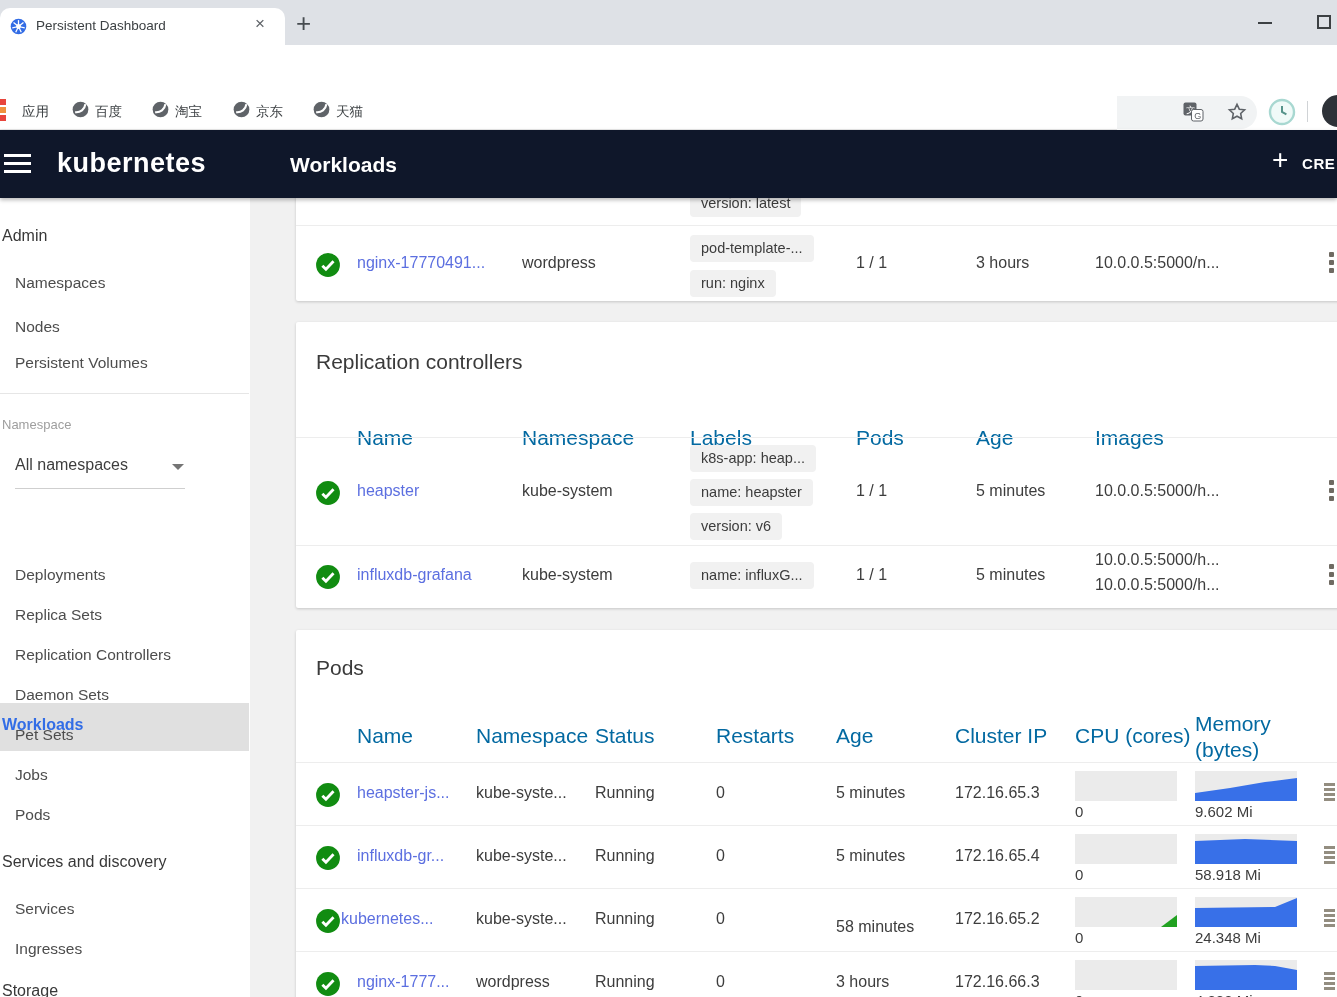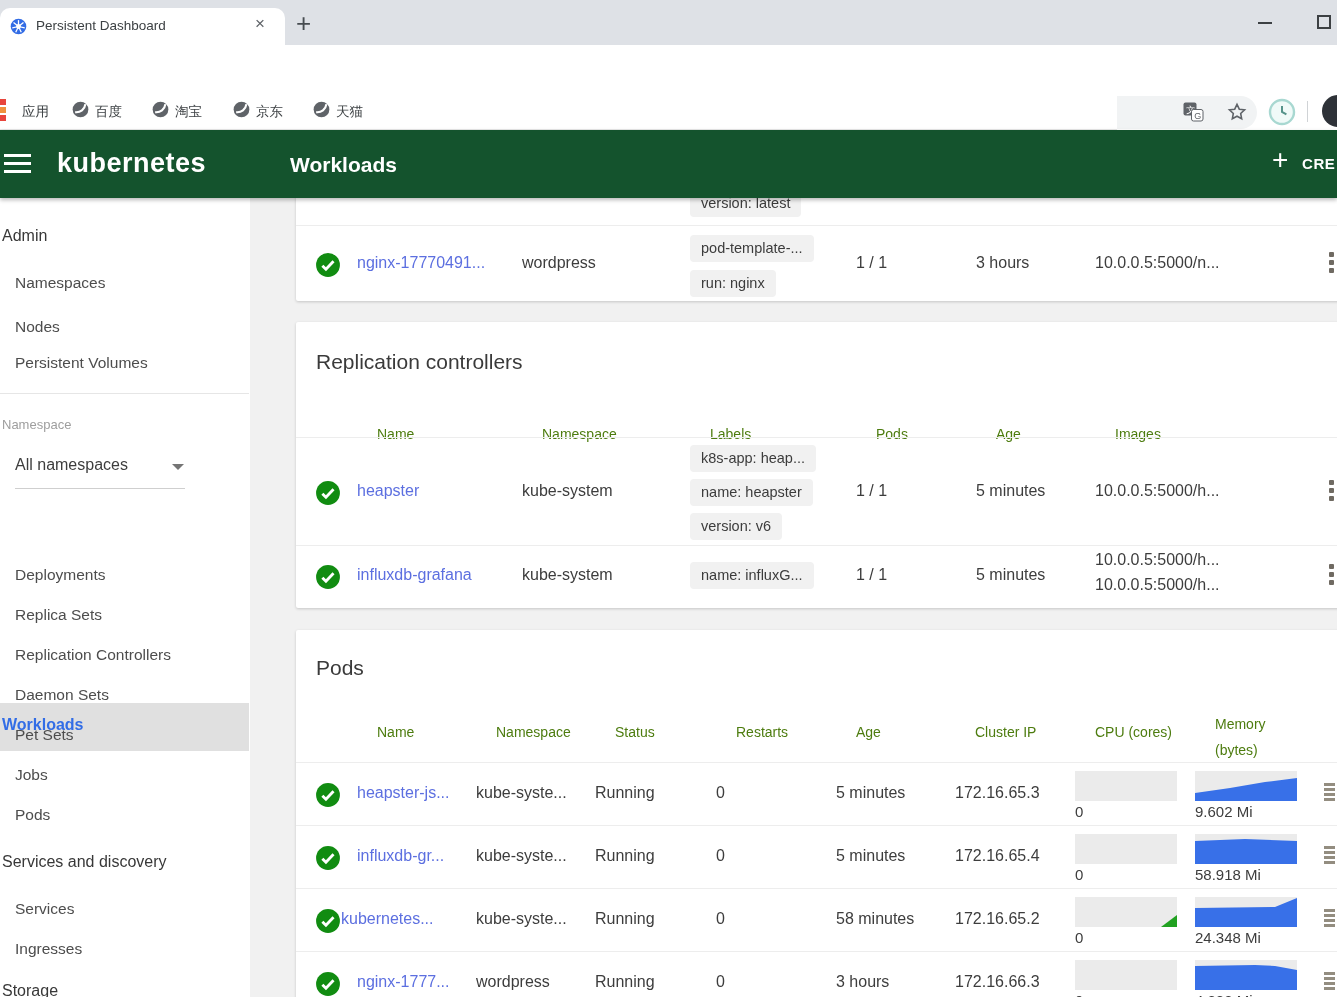--- a/index.html
+++ b/index.html
@@ -25,21 +25,21 @@
   .url-text { position:absolute; left:112px; top:6px; width:905px; font-size:15.5px; color:#202124; white-space:nowrap; overflow:hidden; }
   .avatar { position:absolute; left:1322px; top:50px; width:32px; height:32px; border-radius:50%; background:#2e3238; }
   .ext-sep { position:absolute; left:1307px; top:56px; width:1px; height:21px; background:#d0d3d6; }
 
   .bookmarks { position:absolute; left:0; top:90px; width:1117px; height:40px; background:#fff; border-bottom:1px solid #e8e8e8; }
   .bm-label { position:absolute; top:13px; font-size:13.5px; color:#3c4043; white-space:nowrap; }
   .bm-globe { position:absolute; top:11px; width:17px; height:17px; }
   .apps-sq { position:absolute; width:6px; height:6px; }
 
   
-  .app-header { position:absolute; left:0; top:130px; width:1337px; height:68px; background:#14532d; z-index:5; box-shadow:0 2px 4px rgba(0,0,0,.28); }
+  .app-header { position:absolute; left:0; top:130px; width:1337px; height:68px; background:#0f172a; z-index:5; box-shadow:0 2px 4px rgba(0,0,0,.28); }
   .burger span { display:block; width:27px; height:3px; background:#fff; margin-bottom:5px; }
   .logo { position:absolute; left:57px; top:18px; font-size:27px; font-weight:700; color:#fff; letter-spacing:.5px; }
   .page-title { position:absolute; left:290px; top:23px; font-size:21px; font-weight:700; color:#fff; }
   .create-btn { position:absolute; left:1272px; top:14px; width:80px; height:40px; color:#fff; }
   .create-plus { position:absolute; left:0; top:0; font-size:28px; font-weight:400; }
   .create-label { position:absolute; left:30px; top:11px; font-size:15px; font-weight:700; letter-spacing:.6px; }
 
   
   .sidebar { position:absolute; left:0; top:198px; width:250px; height:799px; background:#fff; }
   .side-header { position:absolute; left:2px; font-size:16px; color:#383838; white-space:nowrap; }
@@ -49,21 +49,21 @@
   .ns-value { position:absolute; left:15px; font-size:16px; font-weight:500; color:#3d3d3d; }
   .ns-caret { position:absolute; left:172px; width:0; height:0; border-left:6px solid transparent; border-right:6px solid transparent; border-top:6px solid #757575; }
   .ns-underline { position:absolute; left:15px; width:170px; height:1px; background:#cfcfcf; }
   .side-selected { position:absolute; left:0; top:505px; width:249px; height:48px; background:#e0e0e0; }
   .side-selected-label { position:absolute; left:2px; top:13px; font-size:16px; font-weight:700; color:#326de6; }
 
   
   .main-bg { position:absolute; left:250px; top:198px; width:1087px; height:799px; background:#f1f1f1; }
   .card { position:absolute; left:296px; width:1120px; background:#fff; box-shadow:0 1px 3px rgba(0,0,0,.18); border-radius:2px; }
   .card-title { position:absolute; left:20px; font-size:21px; color:#3a3a3a; white-space:nowrap; }
-  .th { position:absolute; font-size:14px; color:#4d7c0f; white-space:nowrap;margin-left:20px; }
+  .th { position:absolute; font-size:21px; color:#0369a1; white-space:nowrap; }
   .cell { position:absolute; font-size:16px; color:#3d3d3d; white-space:nowrap; }
   .link { color:#5c6fe0; cursor:pointer; }
   .row { position:absolute; left:0; width:1120px; border-top:1px solid #ededed; }
   .chip { position:absolute; left:394px; height:27px; line-height:27px; padding:0 11px; background:#f1f1f1; border-radius:4px; font-size:14.5px; color:#3c3c3c; white-space:nowrap; }
   .check { position:absolute; left:19px; width:26px; height:26px; }
   .dotmenu { position:absolute; left:1030px; width:10px; }
   .dotmenu i { display:block; width:5px; height:5px; border-radius:1px; background:#6f6a62; margin:0 auto 3px; }
   .barmenu { position:absolute; left:1028px; width:11px; }
   .barmenu i { display:block; width:11px; height:2.5px; background:#938d80; margin-bottom:2.5px; }
   .spark { position:absolute; width:102px; height:30px; top:8px; }
@@ -314,21 +314,21 @@
 
     <div class="row" style="top:258px;height:63px">
       <svg class="check" style="top:19px" viewBox="0 0 24 24">
         <circle cx="12" cy="12" r="11" fill="#118c11"></circle>
           <path d="M6.8 12.6l3.3 3.3 7-7.4" stroke="#fff" stroke-width="2.6" fill="none"></path>
       </svg>
       <span class="cell link" style="left:45px;top:21px">kubernetes...</span>
       <span class="cell" style="left:180px;top:21px">kube-syste...</span>
       <span class="cell" style="left:299px;top:21px">Running</span>
       <span class="cell" style="left:420px;top:21px">0</span>
-      <span class="cell" style="left:540px;top:21px">58 minutes</span>
+      <span class="cell" style="left:540px;top:29px">58 minutes</span>
       <span class="cell" style="left:659px;top:21px">172.16.65.2</span>
       <svg class="spark" style="left:779px" viewBox="0 0 102 30" preserveAspectRatio="none">
           <rect width="102" height="30" fill="#ebebeb"></rect>
           <polygon fill="#21a121" points="86,30 102,30 102,18"></polygon>
         </svg>
       <span class="spark-label" style="left:779px">0</span>
       <svg class="spark" style="left:899px" viewBox="0 0 102 30" preserveAspectRatio="none">
           <rect width="102" height="30" fill="#ebebeb"></rect>
           <polygon fill="#3870e8" points="0,11 80,10 102,1 102,30 0,30"></polygon>
         </svg>

